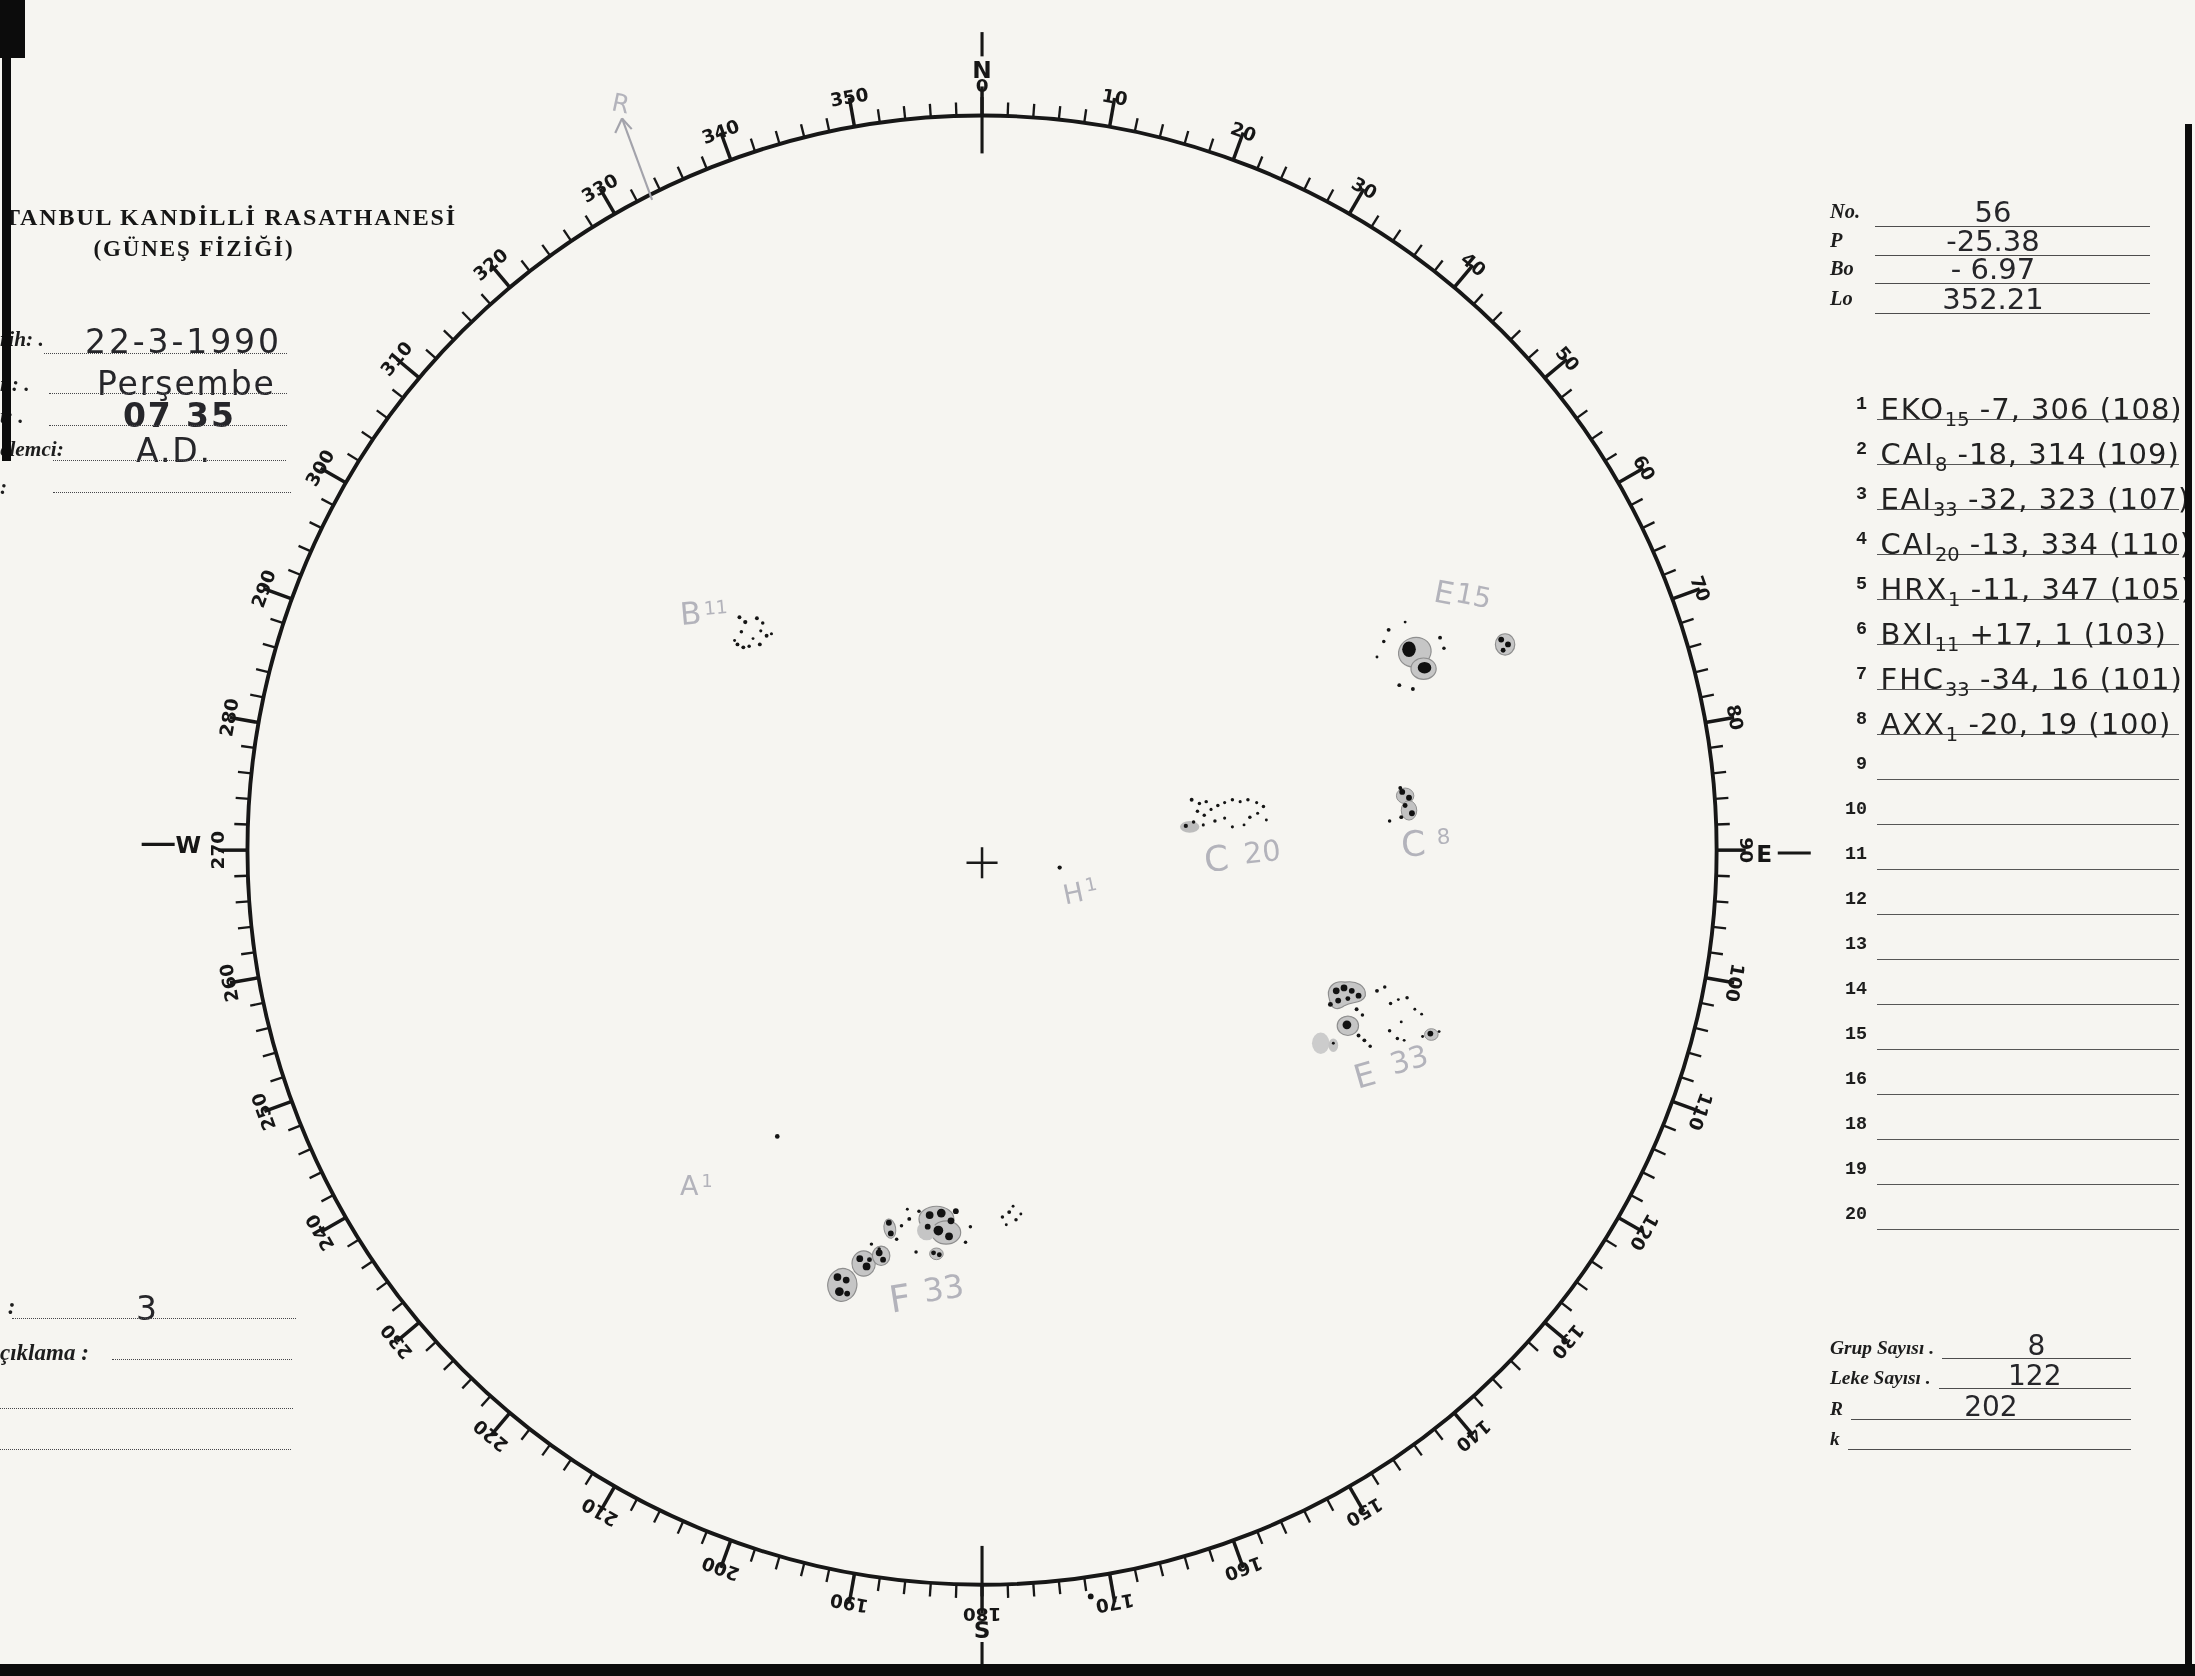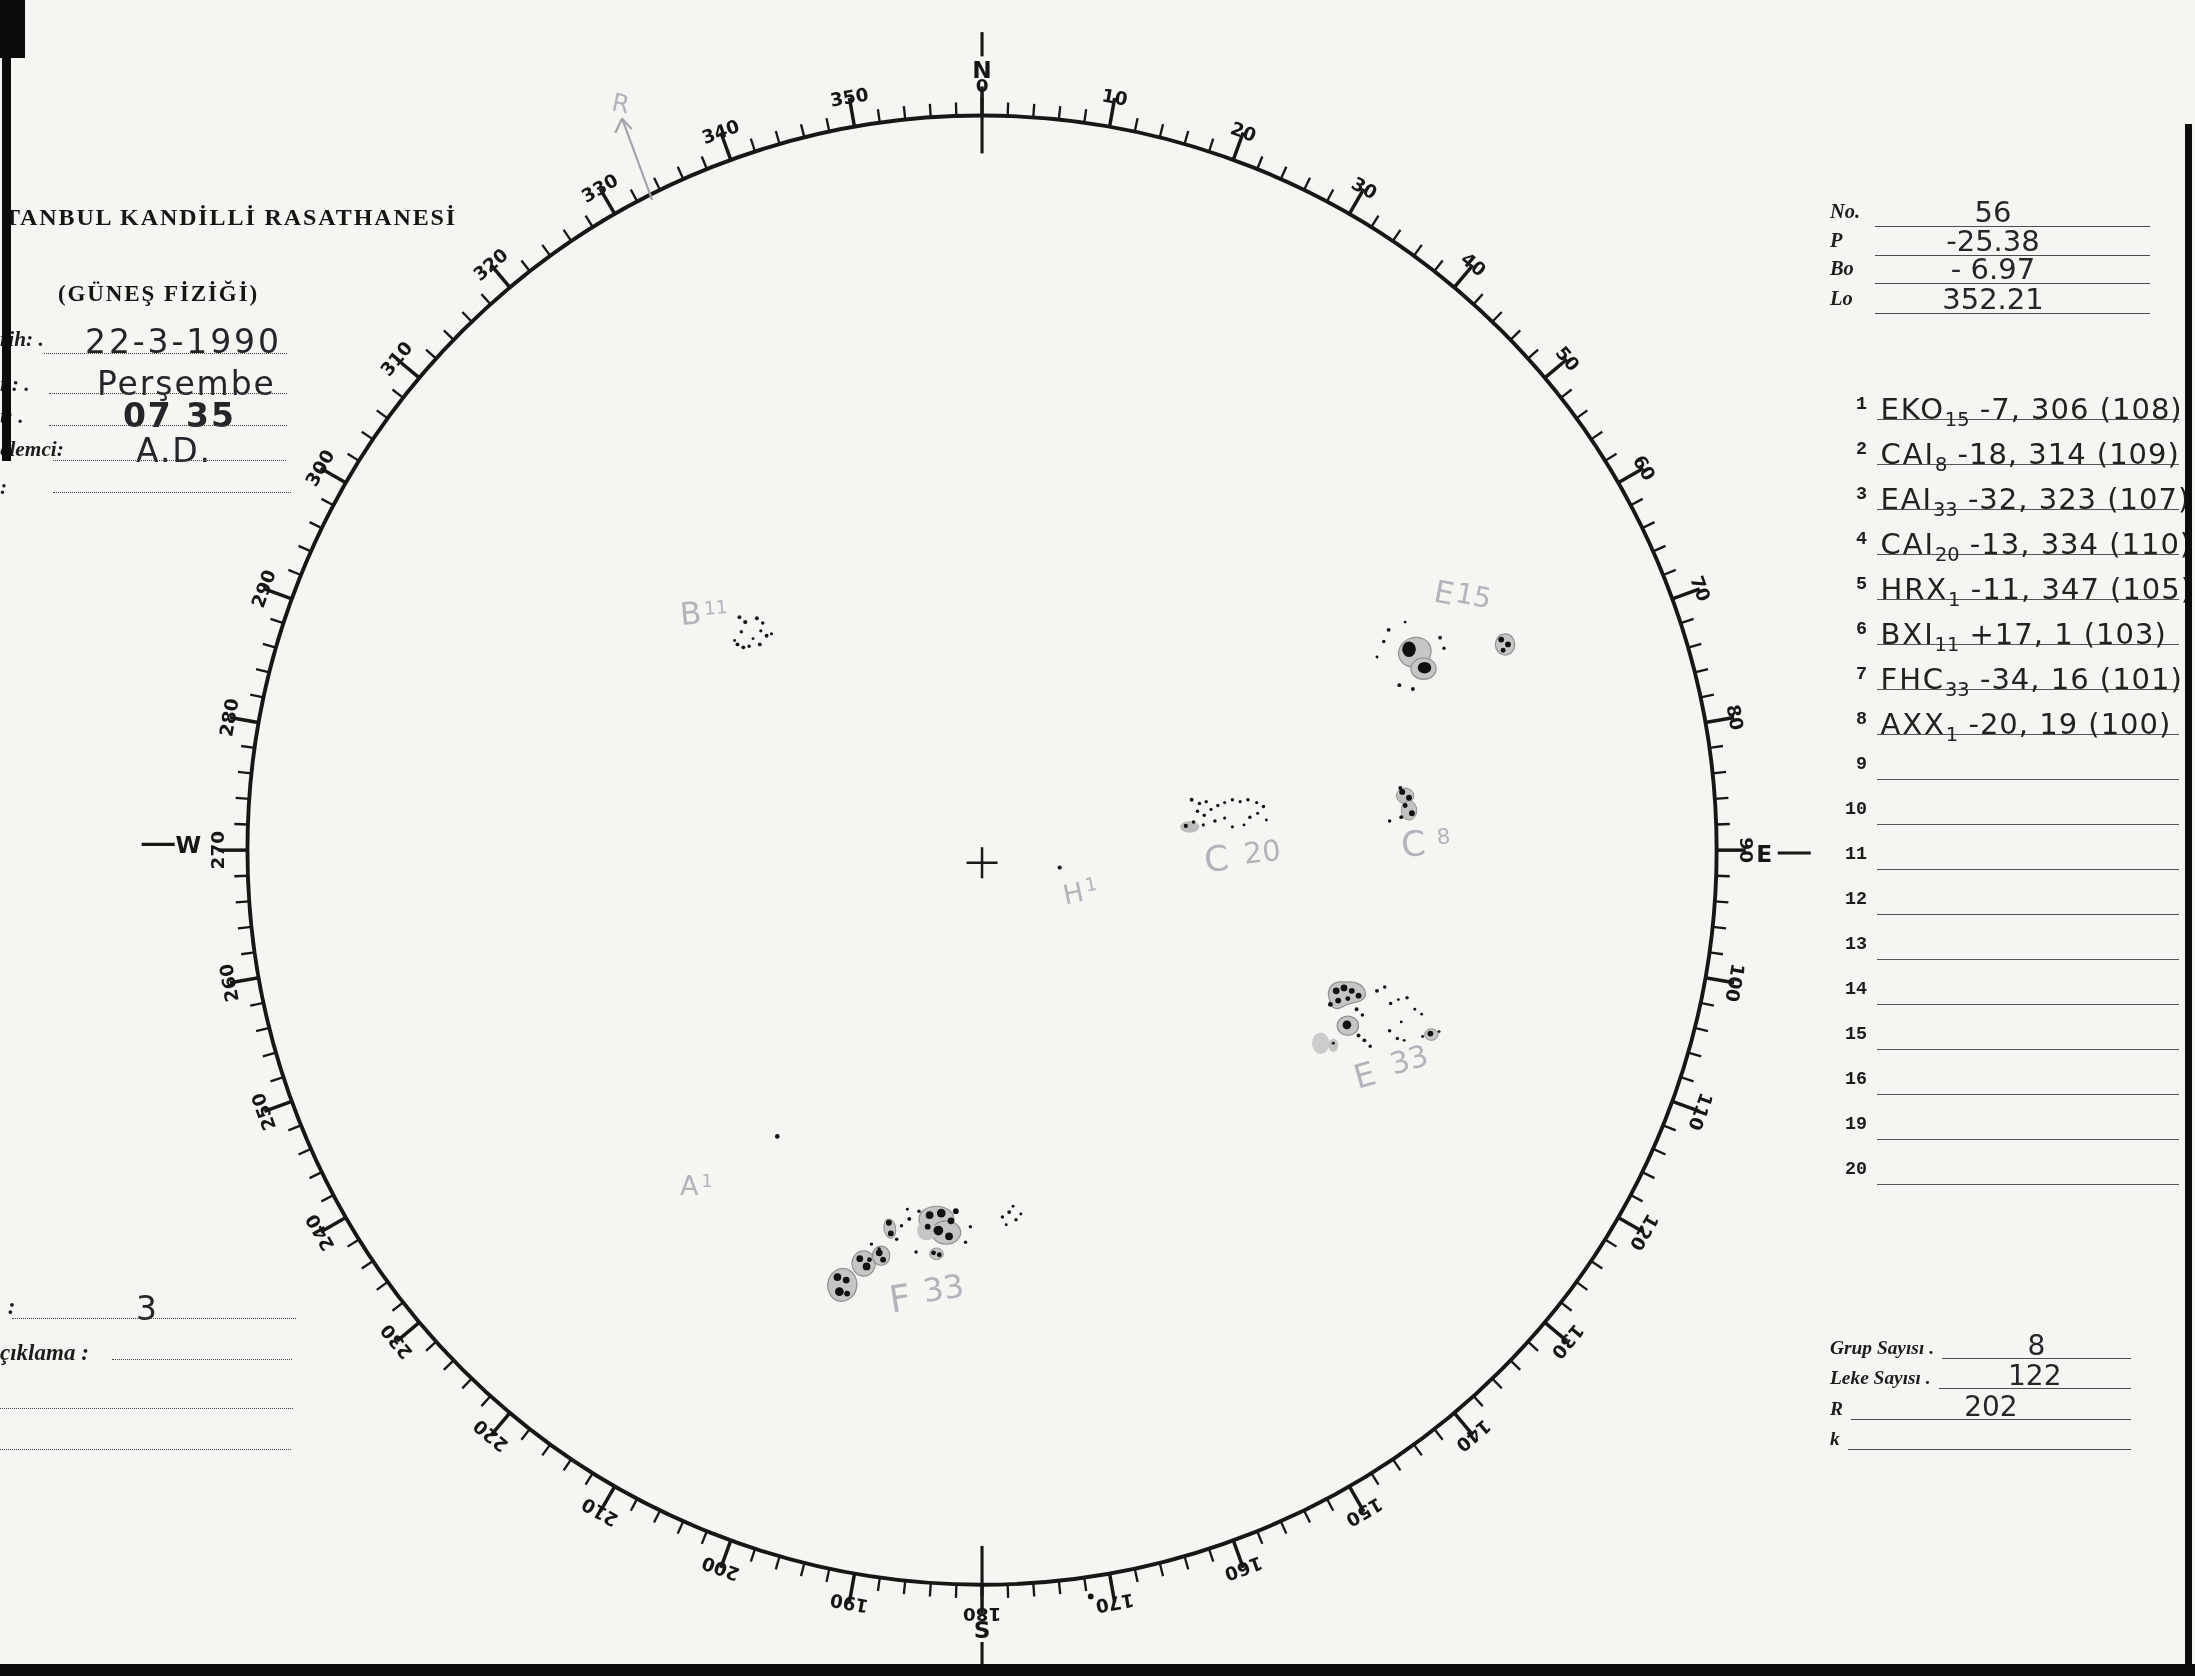--- a/index.html
+++ b/index.html
@@ -507,21 +507,21 @@
 <div class="abs pencil" style="left:889px;top:1273px;font-size:37px;transform:rotate(-9deg);">
   <span class="pg-letter">F</span><span class="pg-num-inline" style="font-size:32px;margin-left:13.6px;">33</span>
 </div>
 <div class="abs pencil" style="left:612px;top:89px;font-size:25px;transform:rotate(12deg);">
   <span>R</span>
 </div>
 
 <div class="abs hdr" style="left:3.9px;top:204px;width:417px;font-size:24px;text-align:left;white-space:nowrap;">
   <span>TANBUL KANDİLLİ RASATHANESİ</span>
 </div>
-<div class="abs hdr" style="left:58px;top:236px;width:272px;font-size:23px;white-space:nowrap;margin-top:45px;">
+<div class="abs hdr" style="left:58px;top:236px;width:272px;font-size:23px;text-align:center;white-space:nowrap;">
   <span>(GÜNEŞ FİZİĞİ)</span>
 </div>
 
 <div class="abs serifb lf-label" style="top:327px;">rih: .</div>
 <div class="abs hw lf-value" style="left:85px;top:322px;letter-spacing:2.9px;">22-3-1990</div>
 <div class="abs dotline" style="left:44px;top:353px;width:243px;"></div>
 
 <div class="abs serifb lf-label" style="top:372px;">n: .</div>
 <div class="abs hw lf-value" style="left:97px;top:364px;letter-spacing:1.9px;">Perşembe</div>
 <div class="abs dotline" style="left:49px;top:393px;width:238px;"></div>
@@ -679,20 +679,26 @@
     </div>
 
     <div class="glist-row">
       <span class="glist-num">16</span>
       <span class="glist-line">
         <span class="glist-entry hw"><span class="etype"></span><span class="esub"></span><span class="erest"></span></span>
       </span>
     </div>
 
 
+    <div class="glist-row">
+      <span class="glist-num">18</span>
+      <span class="glist-line">
+        <span class="glist-entry hw"><span class="etype"></span><span class="esub"></span><span class="erest"></span></span>
+      </span>
+    </div>
 
     <div class="glist-row">
       <span class="glist-num">19</span>
       <span class="glist-line">
         <span class="glist-entry hw"><span class="etype"></span><span class="esub"></span><span class="erest"></span></span>
       </span>
     </div>
 
     <div class="glist-row">
       <span class="glist-num">20</span>

